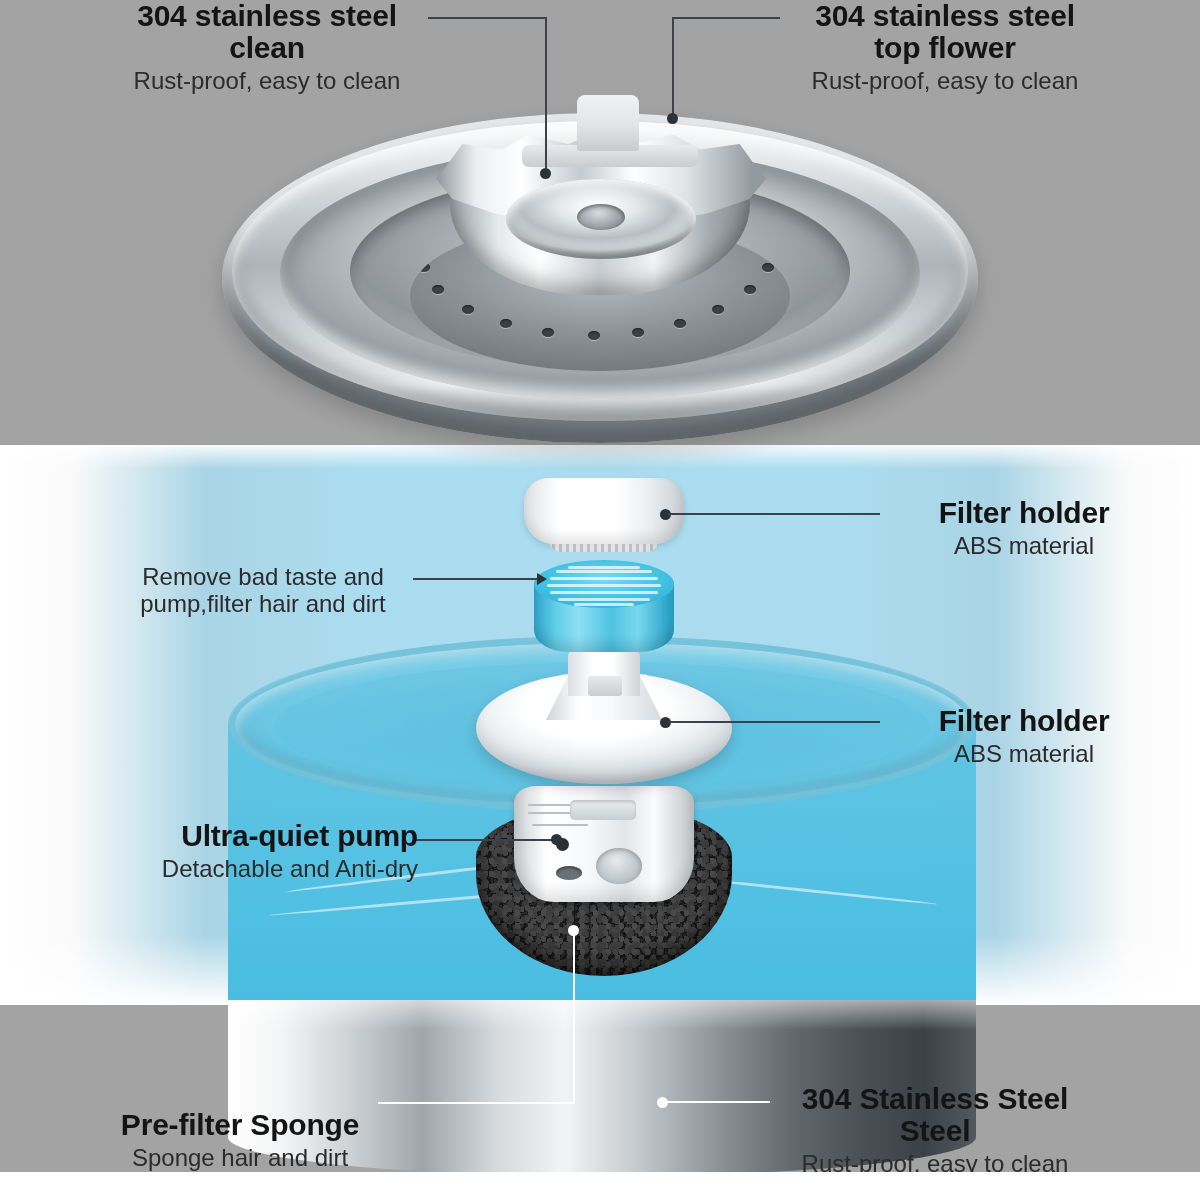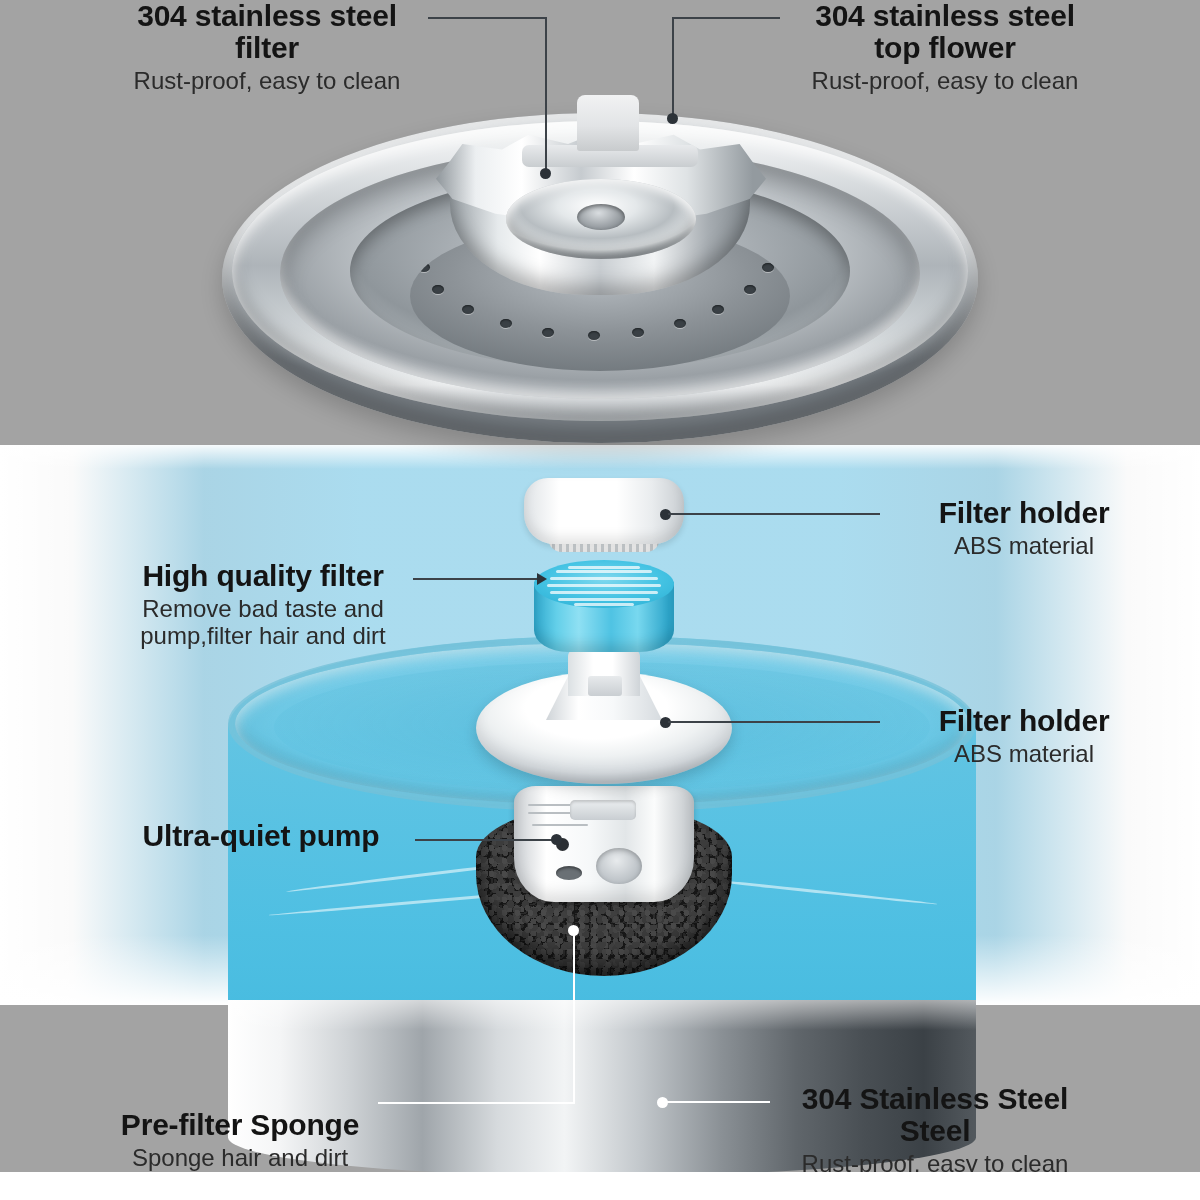--- a/index.html
+++ b/index.html
@@ -372,53 +372,53 @@
   </div>
 
   <div class="leader">
     <div class="lead-dot white" style="left:657px; top:1097px;"></div>
     <div class="lead-h white" style="left:665px; top:1101px; width:105px;"></div>
   </div>
 
   <div class="callout t-center" style="left:104px; top:0px; width:326px;">
     <div class="title">
       <span>304 stainless steel</span><br>
-      <span>filter</span>
+      <span>clean</span>
     </div>
     <div class="sub">Rust-proof, easy to clean</div>
   </div>
 
   <div class="callout t-center" style="left:782px; top:0px; width:326px;">
     <div class="title">
       <span>304 stainless steel</span><br>
       <span>top flower</span>
     </div>
     <div class="sub">Rust-proof, easy to clean</div>
   </div>
 
   <div class="callout t-center" style="left:884px; top:497px; width:280px;">
     <div class="title">Filter holder</div>
     <div class="sub">ABS material</div>
   </div>
 
   <div class="callout t-center" style="left:116px; top:560px; width:294px;">
-    <div class="title">High quality filter</div>
     <div class="sub">
       <span>Remove bad taste and</span><br>
       <span>pump,filter hair and dirt</span>
     </div>
   </div>
 
   <div class="callout t-center" style="left:884px; top:705px; width:280px;">
     <div class="title">Filter holder</div>
     <div class="sub">ABS material</div>
   </div>
 
-  <div class="callout t-center" style="left:104px; top:820px; width:314px;">
+  <div class="callout t-center" style="left:104px; top:820px; width:314px;text-align:right;">
     <div class="title">Ultra-quiet pump</div>
+    <div class="sub">Detachable and Anti-dry</div>
   </div>
 
   <div class="callout t-center" style="left:100px; top:1109px; width:280px;">
     <div class="title">Pre-filter Sponge</div>
     <div class="sub">Sponge hair and dirt</div>
   </div>
 
   <div class="callout t-center" style="left:772px; top:1083px; width:326px;">
     <div class="title">
       <span>304 Stainless Steel</span><br>

